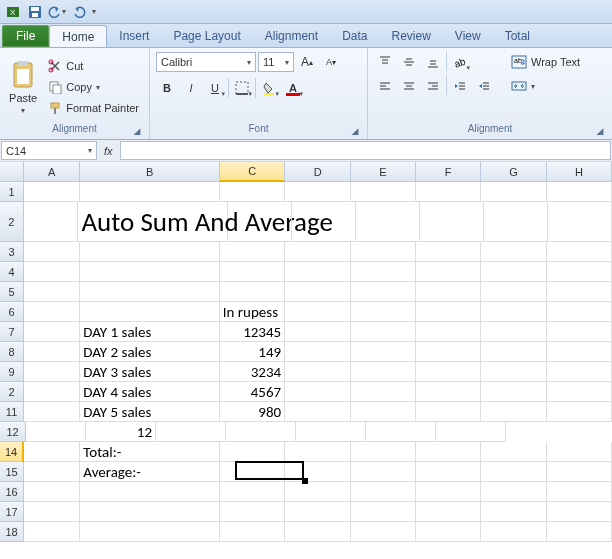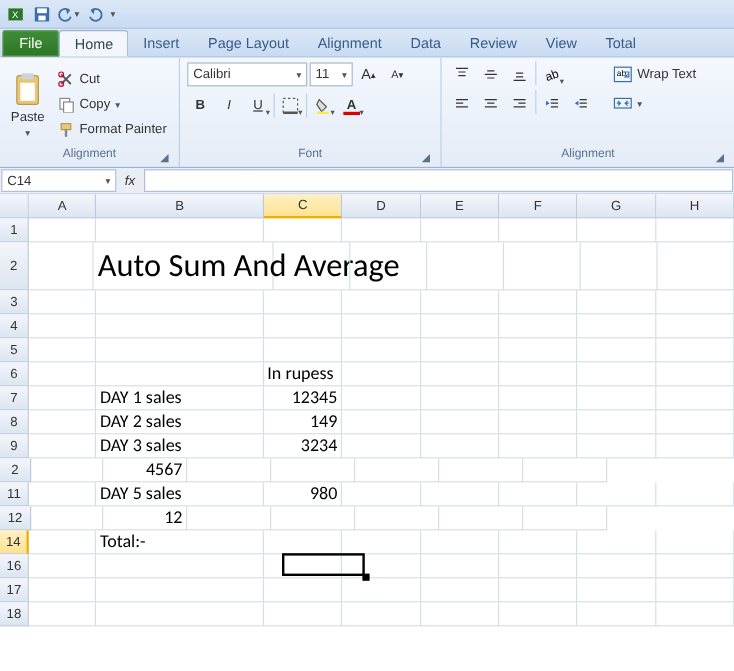--- a/index.html
+++ b/index.html
@@ -422,20 +422,21 @@
       <div class="cell right" style="width: 70px;">3234</div>
       <div class="cell" style="width: 70px;"></div>
       <div class="cell" style="width: 70px;"></div>
       <div class="cell" style="width: 70px;"></div>
       <div class="cell" style="width: 70px;"></div>
       <div class="cell" style="width: 70px;"></div>
     </div>
     <div class="gridrow" style="height: 20px;">
       <div class="rowhead">2</div>
       <div class="cell" style="width: 60px;"></div>
+      <div class="cell" style="width: 150px;">DAY 4 sales</div>
       <div class="cell right" style="width: 70px;">4567</div>
       <div class="cell" style="width: 70px;"></div>
       <div class="cell" style="width: 70px;"></div>
       <div class="cell" style="width: 70px;"></div>
       <div class="cell" style="width: 70px;"></div>
       <div class="cell" style="width: 70px;"></div>
     </div>
     <div class="gridrow" style="height: 20px;">
       <div class="rowhead">11</div>
       <div class="cell" style="width: 60px;"></div>
@@ -462,20 +463,31 @@
       <div class="cell" style="width: 60px;"></div>
       <div class="cell" style="width: 150px;">Total:-</div>
       <div class="cell" style="width: 70px;"></div>
       <div class="cell" style="width: 70px;"></div>
       <div class="cell" style="width: 70px;"></div>
       <div class="cell" style="width: 70px;"></div>
       <div class="cell" style="width: 70px;"></div>
       <div class="cell" style="width: 70px;"></div>
     </div>
     <div class="gridrow" style="height: 20px;">
+      <div class="rowhead">15</div>
+      <div class="cell" style="width: 60px;"></div>
+      <div class="cell" style="width: 150px;">Average:-</div>
+      <div class="cell" style="width: 70px;"></div>
+      <div class="cell" style="width: 70px;"></div>
+      <div class="cell" style="width: 70px;"></div>
+      <div class="cell" style="width: 70px;"></div>
+      <div class="cell" style="width: 70px;"></div>
+      <div class="cell" style="width: 70px;"></div>
+    </div>
+    <div class="gridrow" style="height: 20px;">
       <div class="rowhead">16</div>
       <div class="cell" style="width: 60px;"></div>
       <div class="cell" style="width: 150px;"></div>
       <div class="cell" style="width: 70px;"></div>
       <div class="cell" style="width: 70px;"></div>
       <div class="cell" style="width: 70px;"></div>
       <div class="cell" style="width: 70px;"></div>
       <div class="cell" style="width: 70px;"></div>
       <div class="cell" style="width: 70px;"></div>
     </div>

